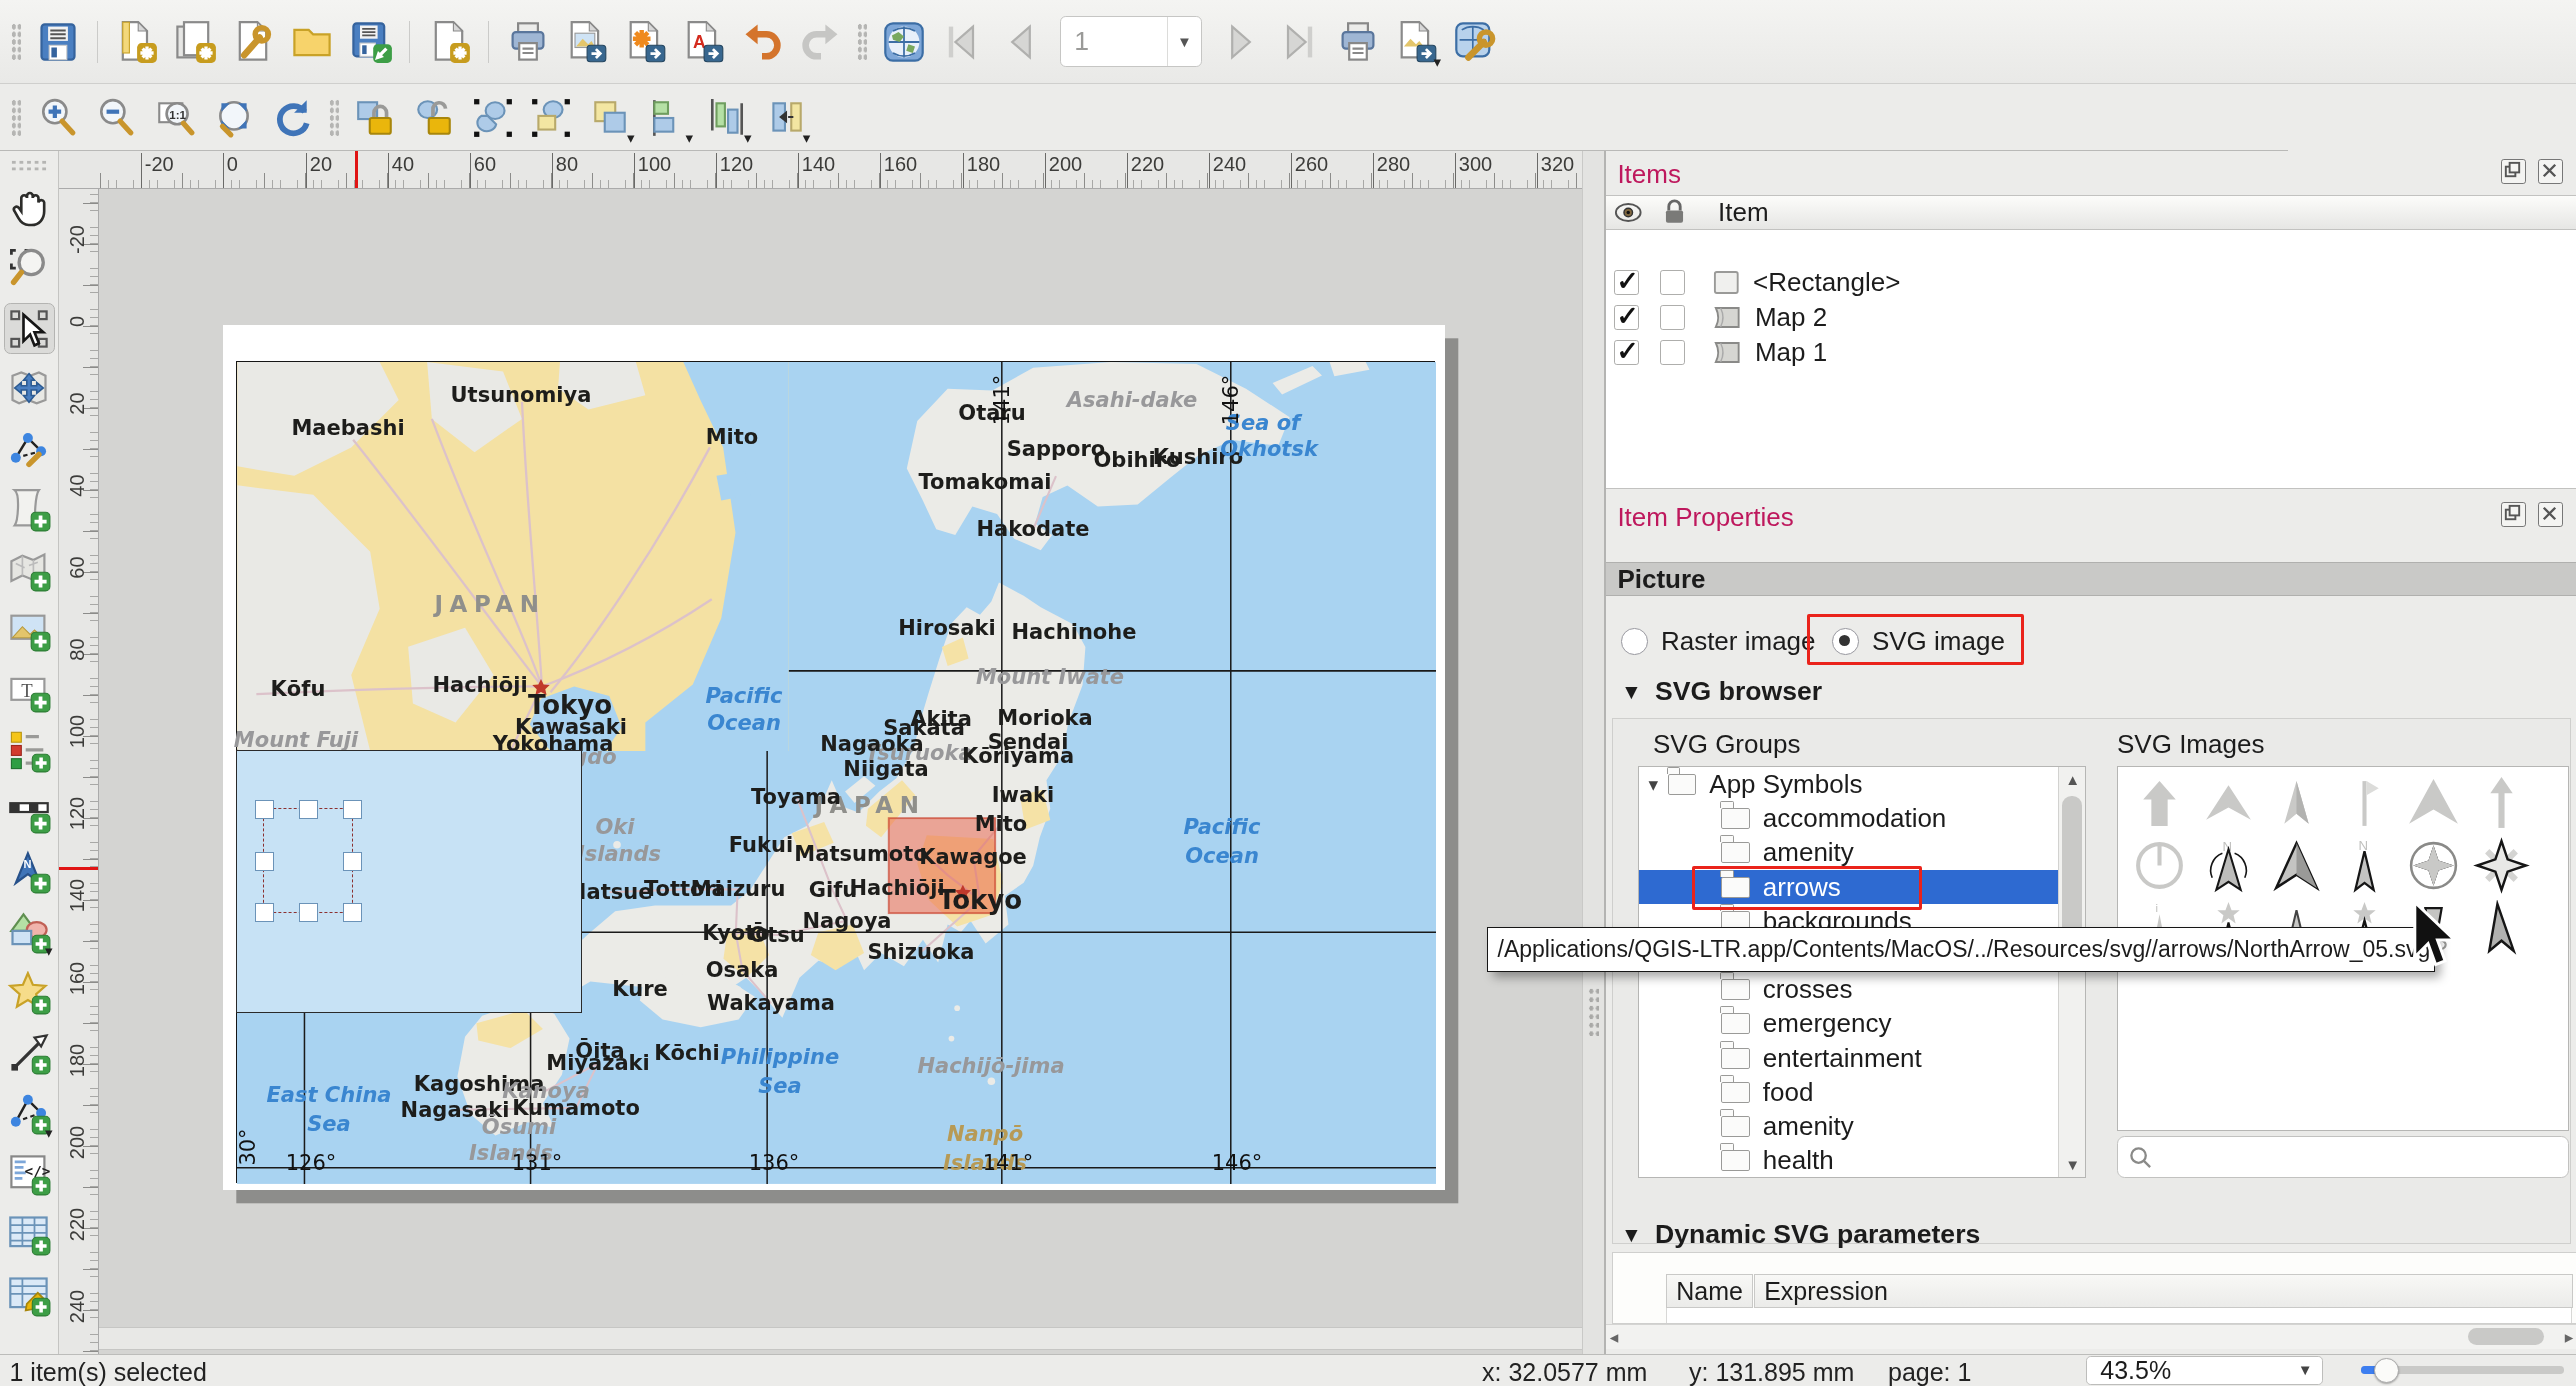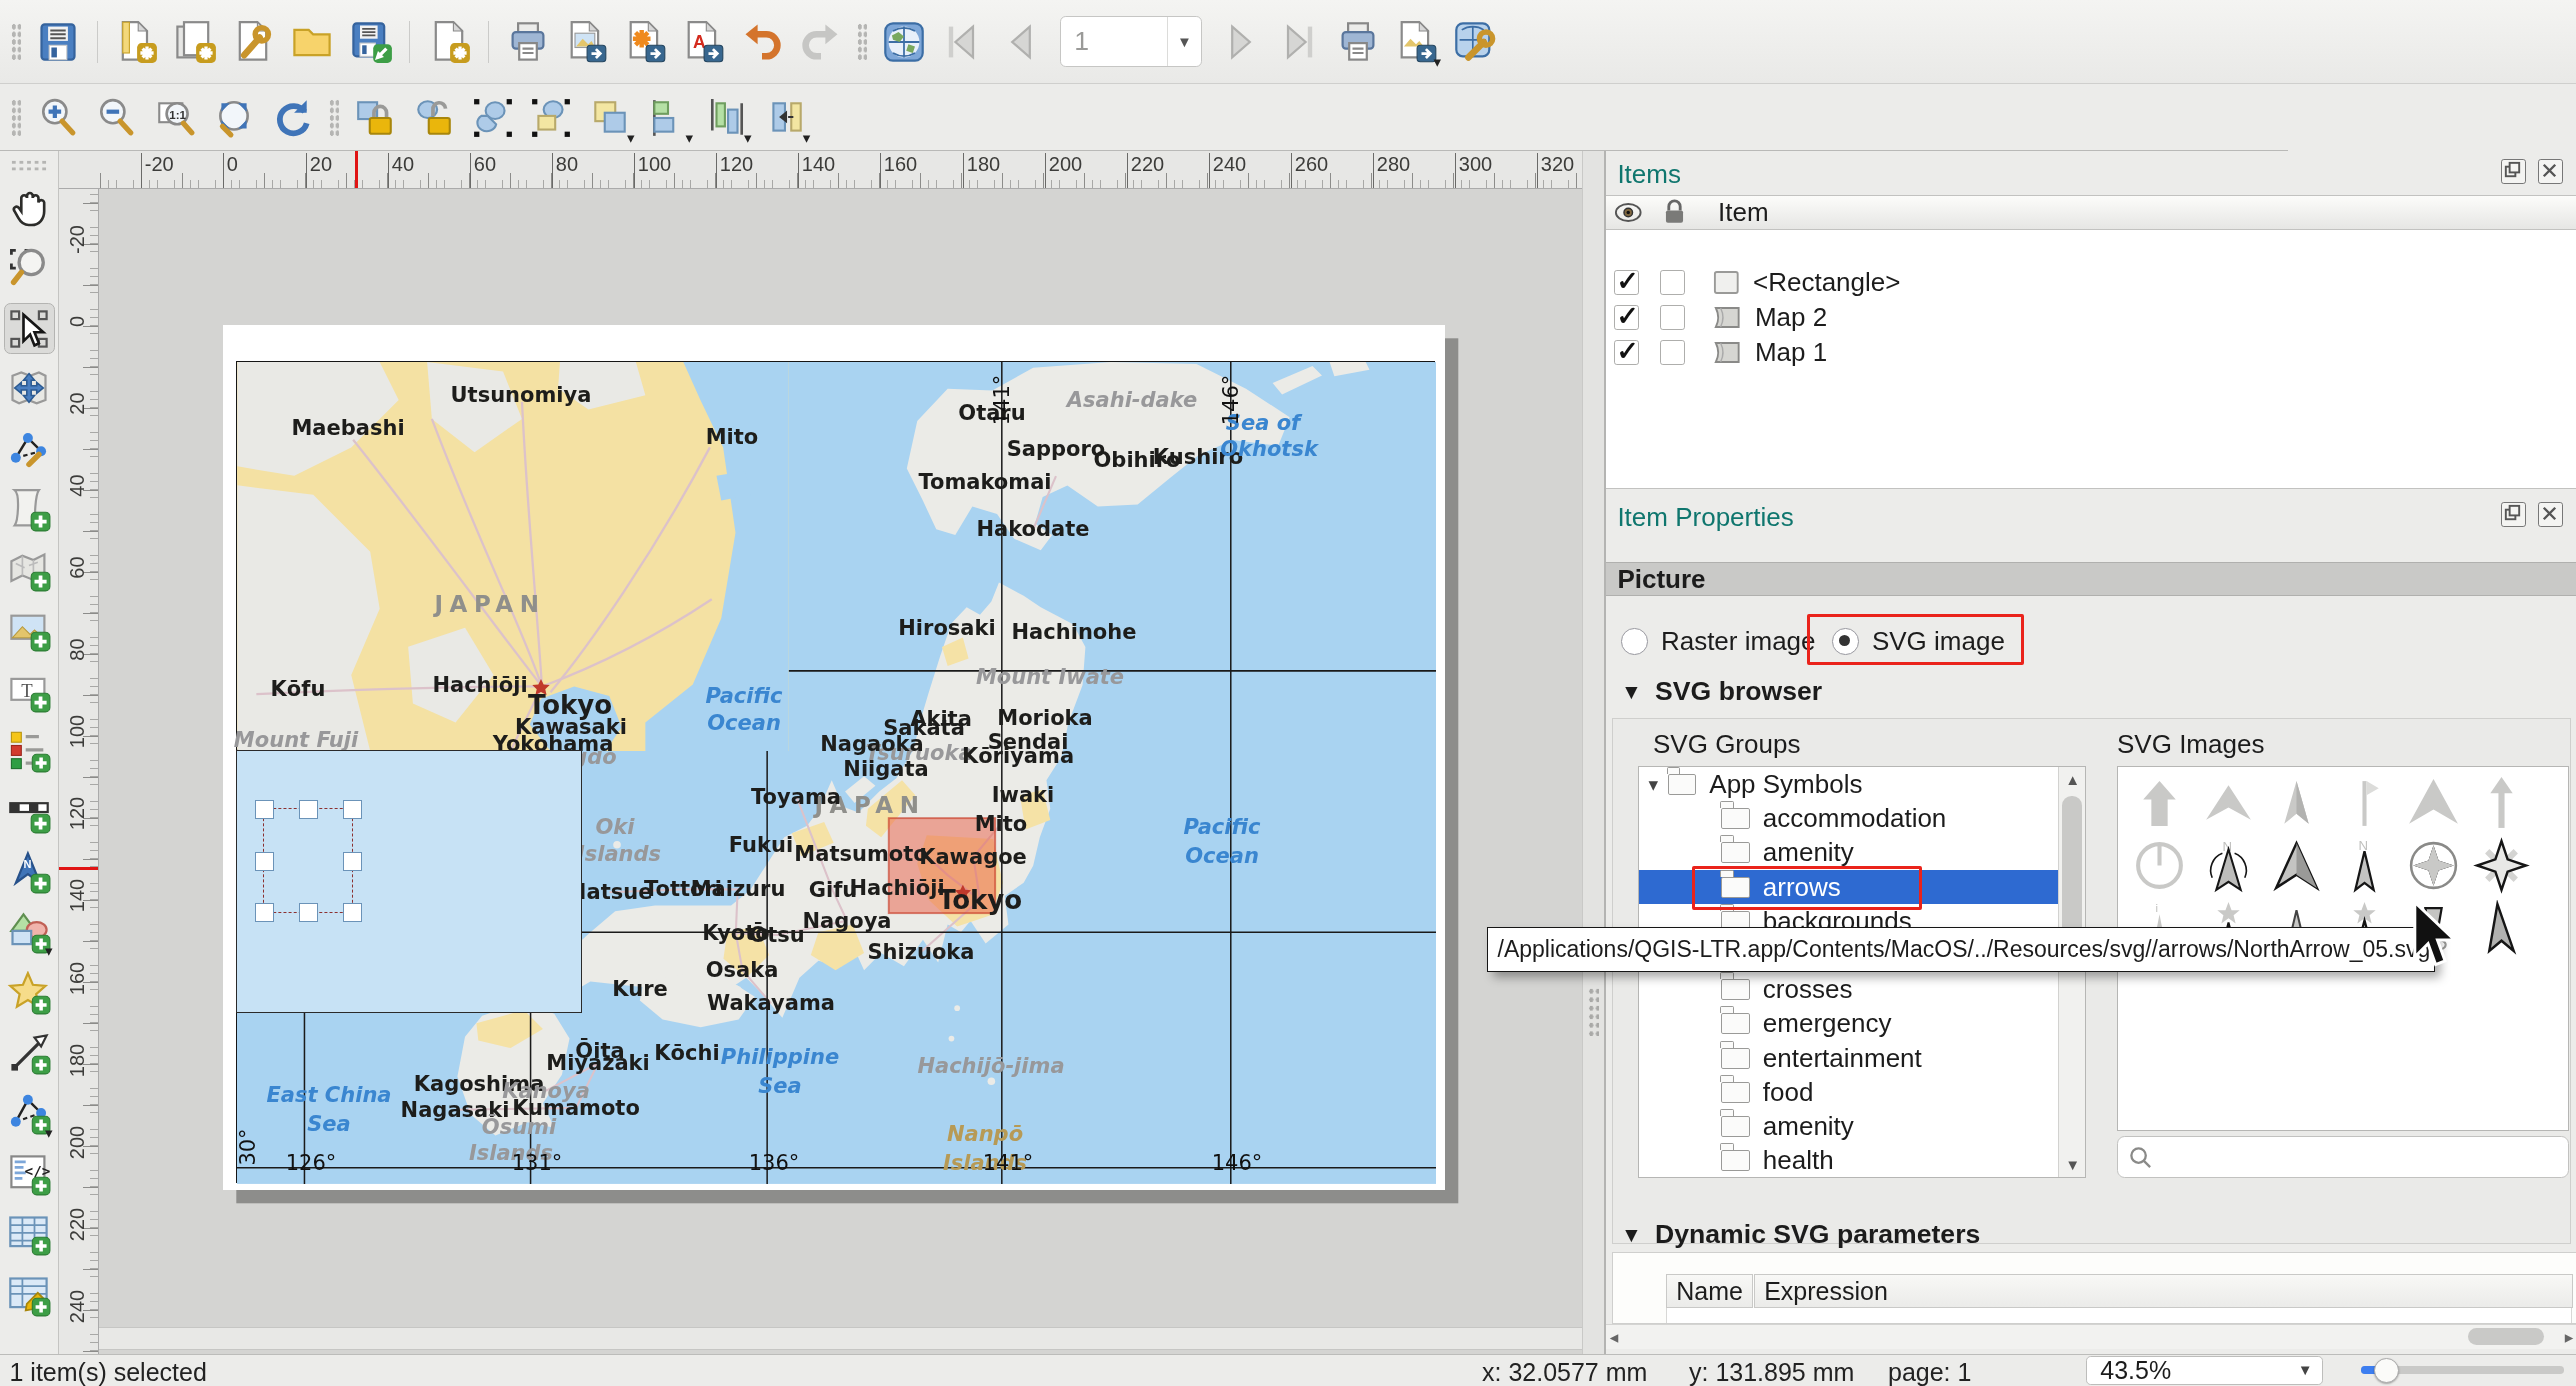--- a/index.html
+++ b/index.html
@@ -49,21 +49,21 @@
   .mlbl{position:absolute;transform:translate(-50%,-50%);font-family:"DejaVu Sans",sans-serif;font-size:21px;font-weight:600;color:#1d1d1b;white-space:nowrap}
   .mlbl.big{font-size:26px;font-weight:700}
   .mlbl.water{color:#3a86d0;font-style:italic;font-weight:700}
   .mlbl.gray-i{color:#98989a;font-style:italic;font-weight:600}
   .mlbl.tan-i{color:#b79a55;font-style:italic;font-weight:600}
   .mlbl.grat{font-weight:400;font-size:21px;color:#111}
   .mlbl.grat-v{font-weight:400;font-size:21px;color:#111;transform:translate(-50%,-50%) rotate(-90deg)}
   .mlbl.japan{color:#8f8f8b;letter-spacing:6.6px;font-weight:600;font-size:23px}
   
   #rpanel{position:absolute;left:1605px;top:151px;width:971px;height:1203px;background:#ececea;border-left:0.9px solid #b4b4b2;z-index:10}
-  .ptitle{font-size:26px;color:#0f766e}
+  .ptitle{font-size:26px;color:#be185d}
   .winbtn{width:25px;height:25px;border:1.9px solid #777;border-radius:2.8px;position:relative;display:inline-block;margin-left:7.6px;background:#f4f4f2}
   .winbtn svg{width:21px;height:21px}
   #itemshdr{position:absolute;left:0;top:44px;width:971px;height:35px;background:linear-gradient(#fcfcfa,#e6e6e4);border-top:0.9px solid #c2c2c0;border-bottom:0.9px solid #c2c2c0;display:flex;align-items:center}
   .itemrow{position:absolute;left:0;width:971px;height:35px;background:#fff;display:flex;align-items:center;font-size:26px}
   .itemrow.sel{background:#d3d3d1}
   .cb{width:25px;height:25px;background:#fff;border:1.9px solid #aeaeac;border-radius:2.8px;position:relative;flex:0 0 auto}
   .cb.on::after{content:"✓";position:absolute;left:1.9px;top:-5.7px;font-size:26.6px;color:#111;font-weight:700}
   .picbar{position:absolute;left:0;top:411px;width:971px;height:34px;background:#c9c9c7;border-top:0.9px solid #b0b0ae;border-bottom:0.9px solid #b0b0ae;display:flex;align-items:center;font-weight:700;font-size:26px;padding-left:11.4px}
   .radio{width:26.6px;height:26.6px;border:1.9px solid #98989f;border-radius:50%;background:#fff;position:relative;flex:0 0 auto}
   .radio.on::after{content:"";position:absolute;left:5.7px;top:5.7px;width:11.4px;height:11.4px;border-radius:50%;background:#333}

